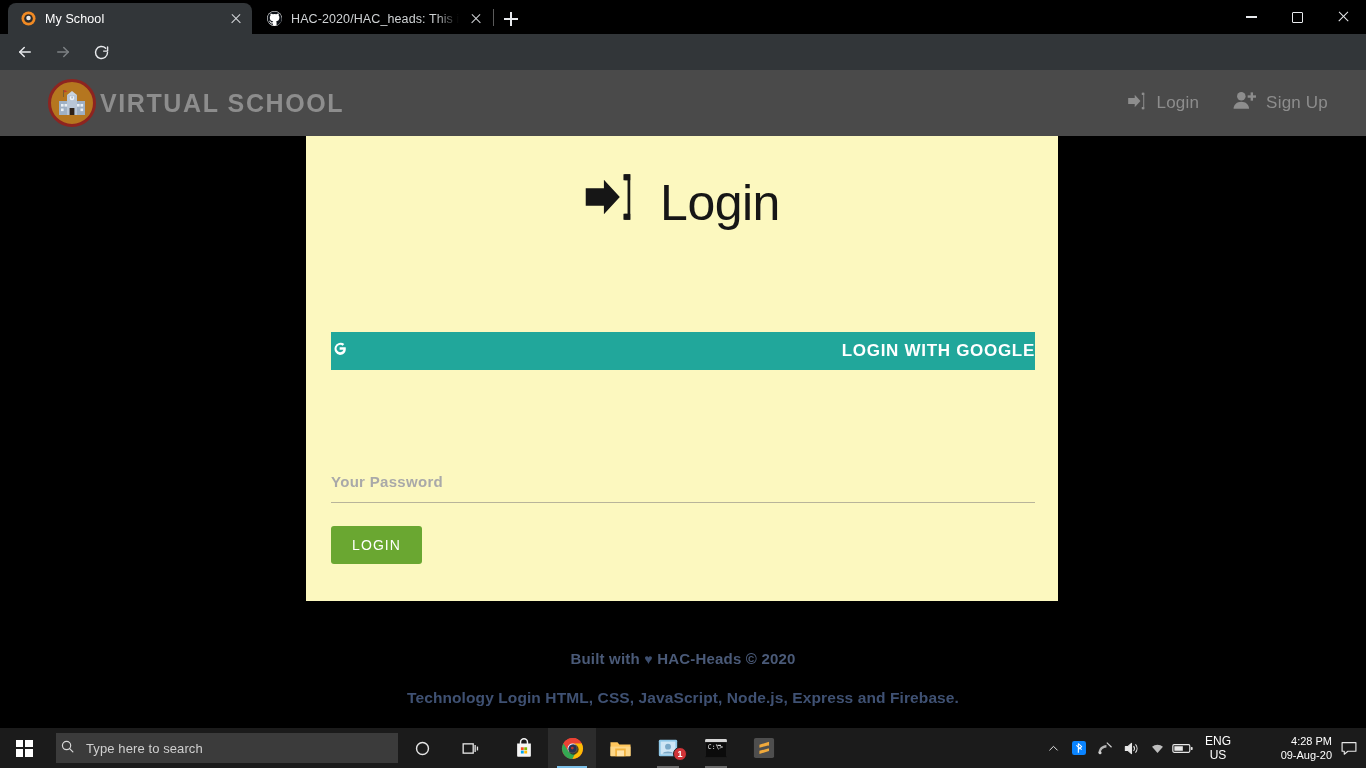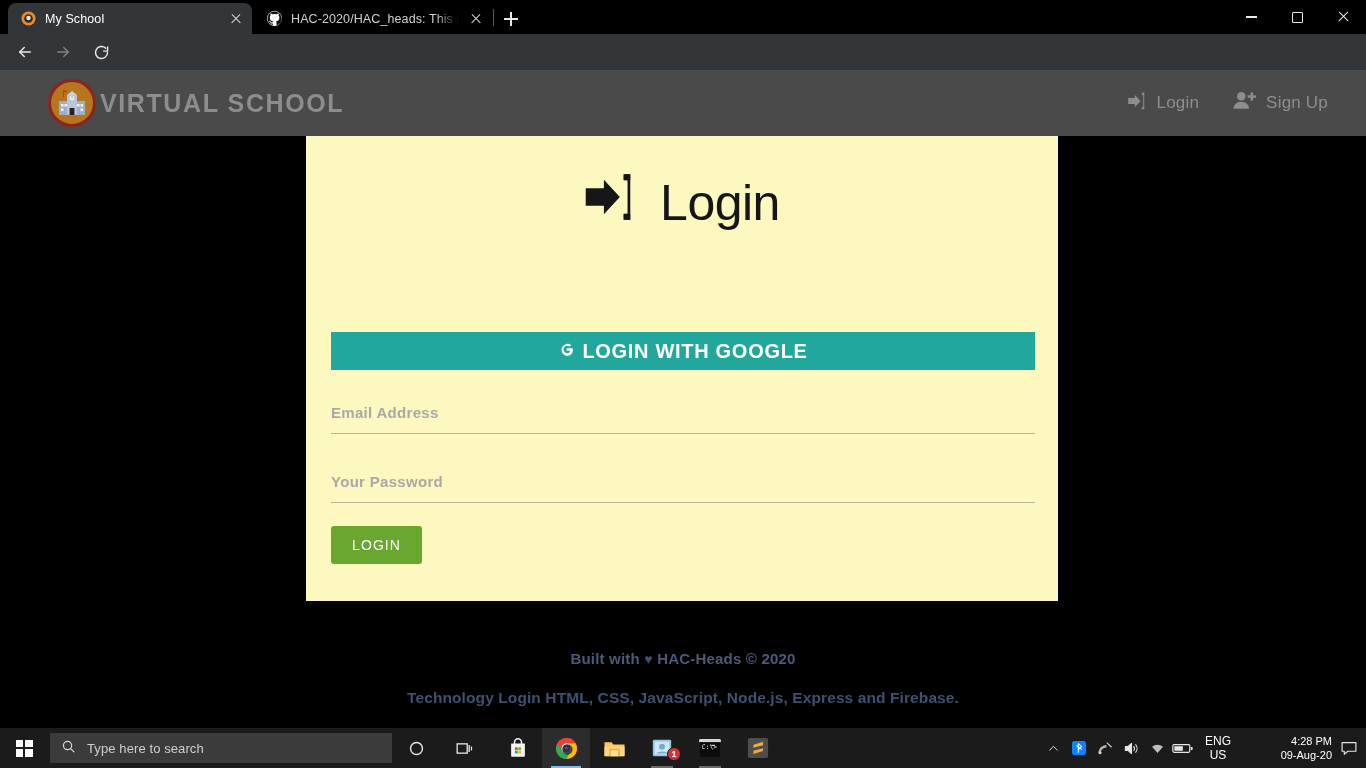--- a/index.html
+++ b/index.html
@@ -143,22 +143,22 @@
     display:flex; align-items:center; justify-content:center; gap:18px;
     margin-top:36px;
     color:#161616;
     font-size:50px;
     font-weight:300;
     letter-spacing:-0.5px;
   }
   #google-btn {
     position:absolute; left:25px; top:196px; width:704px; height:38px;
     background:#21a79b; color:#fff;
-    display:flex; align-items:center; justify-content:center; gap:7px;
-    font-size:20px; font-weight:bold; letter-spacing:.7px;
+    display:flex; align-items:center; justify-content:space-between; gap:7px;
+    font-size:17px; font-weight:bold; letter-spacing:.7px;
     border:none; cursor:pointer;
   }
   .field { position:absolute; left:25px; width:704px; }
   .field input {
     width:100%; height:36px;
     background:transparent;
     border:none; border-bottom:1.2px solid #b8b49a;
     font-size:15px; font-weight:bold; color:#6e6e6e;
     font-family:"Liberation Sans", sans-serif;
     outline:none;
@@ -192,21 +192,21 @@
   
   #taskbar {
     position:absolute; left:0; top:728px; width:1366px; height:40px;
     background:#1b1b1b; display:flex; align-items:center;
   }
   #start-btn { width:48px; height:40px; display:flex; align-items:center; justify-content:center; }
   .win-logo { width:17px; height:17px; display:grid; grid-template-columns:1fr 1fr; grid-template-rows:1fr 1fr; gap:2px; }
   .win-logo i { background:#fff; display:block; }
   #search-box {
     width:342px; height:30px; background:#3b3b3b;
-    display:flex; align-items:center; gap:11px; padding-left:11px; margin-left:2px;
+    display:flex; align-items:center; gap:11px; padding-left:4px; margin-left:8px;
   }
   #search-placeholder { color:#cfcfcf; font-size:13px; letter-spacing:.1px; }
   .tb-sys { width:48px; height:40px; display:flex; align-items:center; justify-content:center; }
   #pinned { display:flex; align-items:center; margin-left:6px; }
   .pin { width:48px; height:40px; display:flex; align-items:center; justify-content:center; position:relative; }
   .pin.running { background:#2c2c2c; }
   .pin.running::after { content:""; position:absolute; bottom:0; left:9px; width:30px; height:2px; background:#7cc0e8; }
   .pin.open::after { content:""; position:absolute; bottom:0; left:13px; width:22px; height:2px; background:#6b6b6b; }
   .pin-badge {
     position:absolute; right:5px; bottom:7px;
@@ -386,23 +386,20 @@
 
       <button id="google-btn">
         <span>
           <svg width="17" height="17" viewBox="0 0 24 24" fill="#ffffff">
             <path d="M12.2 10.4v3.3h5.4a4.7 4.7 0 0 1-4.6 3.5 5.2 5.2 0 1 1 3.4-9.2l2.4-2.4A8.6 8.6 0 1 0 12.6 21c4.9 0 8.3-3.5 8.3-8.4 0-.7-.1-1.4-.2-2.2z"></path>
           </svg>
         </span>
         <span>LOGIN WITH GOOGLE</span>
       </button>
 
-      <div class="field" id="field-email">
-        <input type="email" placeholder="Email Address" style="">
-      </div>
 
       <div class="field" id="field-password">
         <input type="password" placeholder="Your Password" style="">
       </div>
 
       <button id="login-btn">LOGIN</button>
     </div>
 
     <div id="footer">
       <div id="footer-line1">

